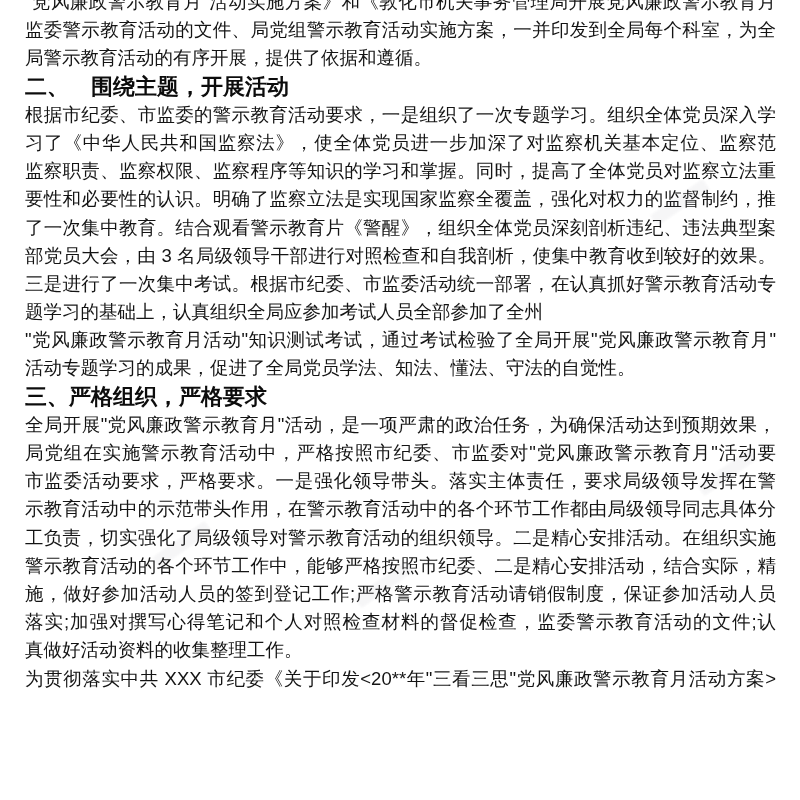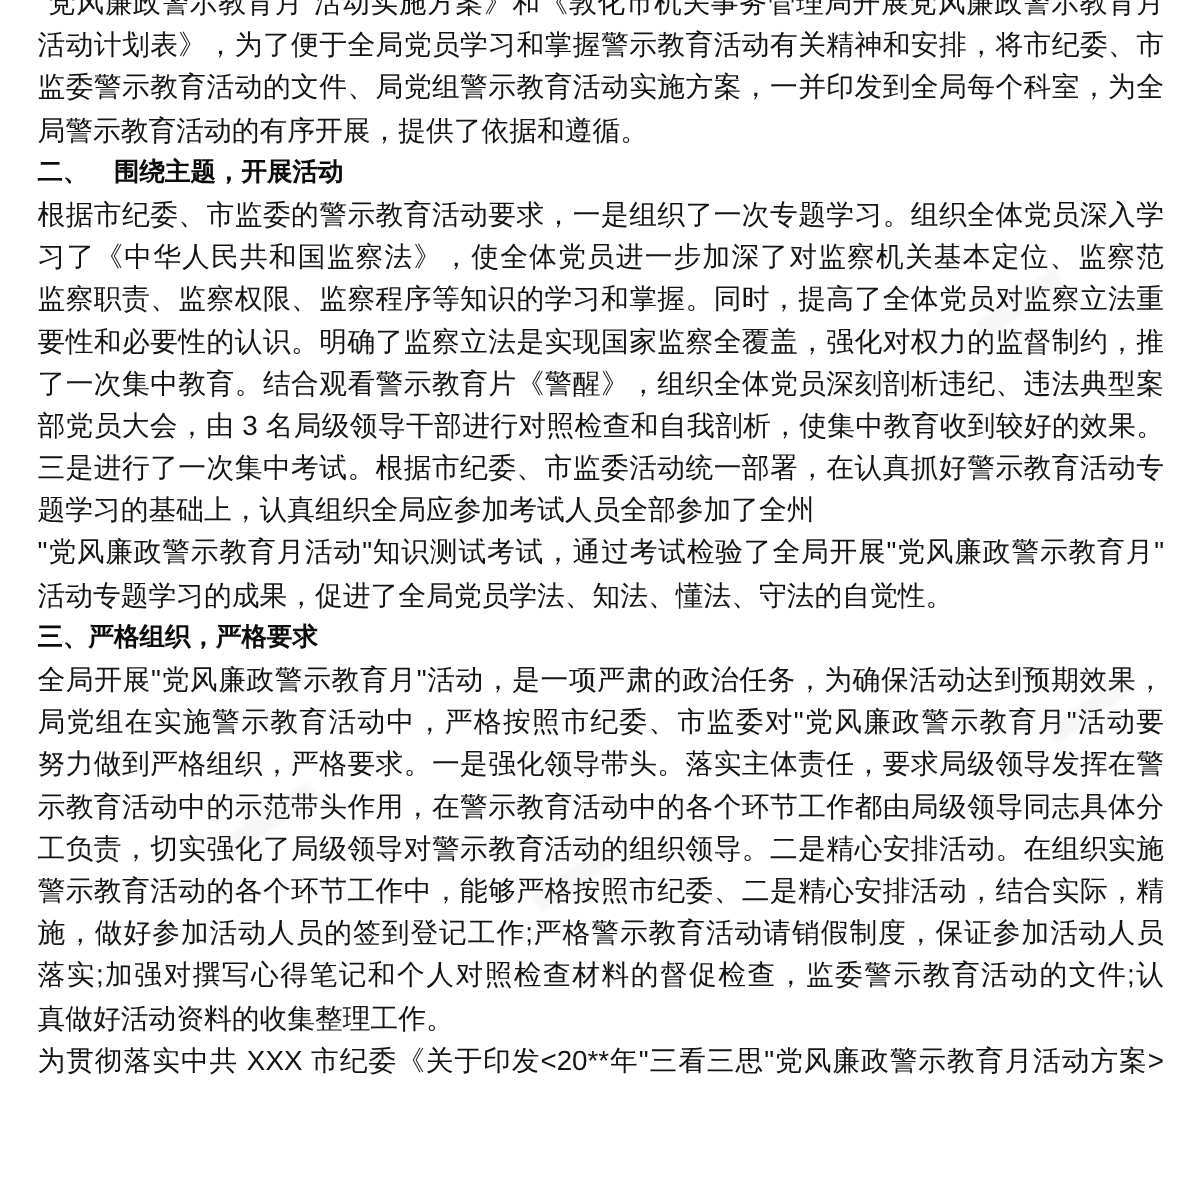--- a/index.html
+++ b/index.html
@@ -36,57 +36,56 @@
   }
   .line.justify { white-space: normal; }
   .line.end {
     text-align: left;
     text-align-last: left;
   }
   .line.heading {
     font-weight: 700;
     text-align: left;
     text-align-last: left;
-    font-size: 17px;
+    font-size: 22px;
     color: #0c0c0c;
   }
   .watermark {
     position: absolute;
     width: 64px;
     height: 13px;
     background: rgba(130, 130, 135, 0.07);
     border-radius: 2px;
     filter: blur(1px);
     pointer-events: none;
   }
 </style>
 </head>
 <body>
 
 <div class="page">
   <div class="text-column" id="lines-container">
       <div class="line justify">"党风廉政警示教育月"活动实施方案》和《敦化市机关事务管理局开展党风廉政警示教育月</div>
-      <div class="line justify">活动计划表》，为了便于全局党员学习和掌握警示教育活动有关精神和安排，将市纪委、市</div>
       <div class="line justify">监委警示教育活动的文件、局党组警示教育活动实施方案，一并印发到全局每个科室，为全</div>
       <div class="line end">局警示教育活动的有序开展，提供了依据和遵循。</div>
       <div class="line heading">二、　围绕主题，开展活动</div>
       <div class="line justify">根据市纪委、市监委的警示教育活动要求，一是组织了一次专题学习。组织全体党员深入学</div>
       <div class="line justify">习了《中华人民共和国监察法》，使全体党员进一步加深了对监察机关基本定位、监察范围、</div>
       <div class="line justify">监察职责、监察权限、监察程序等知识的学习和掌握。同时，提高了全体党员对监察立法重</div>
       <div class="line justify">要性和必要性的认识。明确了监察立法是实现国家监察全覆盖，强化对权力的监督制约，推</div>
       <div class="line justify">了一次集中教育。结合观看警示教育片《警醒》，组织全体党员深刻剖析违纪、违法典型案</div>
       <div class="line justify">部党员大会，由 3 名局级领导干部进行对照检查和自我剖析，使集中教育收到较好的效果。</div>
       <div class="line justify">三是进行了一次集中考试。根据市纪委、市监委活动统一部署，在认真抓好警示教育活动专</div>
       <div class="line end">题学习的基础上，认真组织全局应参加考试人员全部参加了全州</div>
       <div class="line justify">"党风廉政警示教育月活动"知识测试考试，通过考试检验了全局开展"党风廉政警示教育月"</div>
       <div class="line end">活动专题学习的成果，促进了全局党员学法、知法、懂法、守法的自觉性。</div>
       <div class="line heading">三、严格组织，严格要求</div>
       <div class="line justify">全局开展"党风廉政警示教育月"活动，是一项严肃的政治任务，为确保活动达到预期效果，</div>
       <div class="line justify">局党组在实施警示教育活动中，严格按照市纪委、市监委对"党风廉政警示教育月"活动要求，</div>
-      <div class="line justify">努力做到严格组织，严格要求。一是强化领导带头。落实主体责任，要求局级领导发挥在警</div>
+      <div class="line justify">市监委活动要求，严格要求。一是强化领导带头。落实主体责任，要求局级领导发挥在警</div>
       <div class="line justify">示教育活动中的示范带头作用，在警示教育活动中的各个环节工作都由局级领导同志具体分</div>
       <div class="line justify">工负责，切实强化了局级领导对警示教育活动的组织领导。二是精心安排活动。在组织实施</div>
       <div class="line justify">警示教育活动的各个环节工作中，能够严格按照市纪委、二是精心安排活动，结合实际，精心</div>
       <div class="line justify">施，做好参加活动人员的签到登记工作;严格警示教育活动请销假制度，保证参加活动人员</div>
       <div class="line justify">落实;加强对撰写心得笔记和个人对照检查材料的督促检查，监委警示教育活动的文件;认</div>
       <div class="line end">真做好活动资料的收集整理工作。</div>
       <div class="line justify">为贯彻落实中共 XXX 市纪委《关于印发&lt;20**年"三看三思"党风廉政警示教育月活动方案&gt;</div>
     </div>
   <div id="watermarks-container">
       <div class="watermark" style="left: 150px; top: 538px; transform: rotate(-35deg);"></div>

